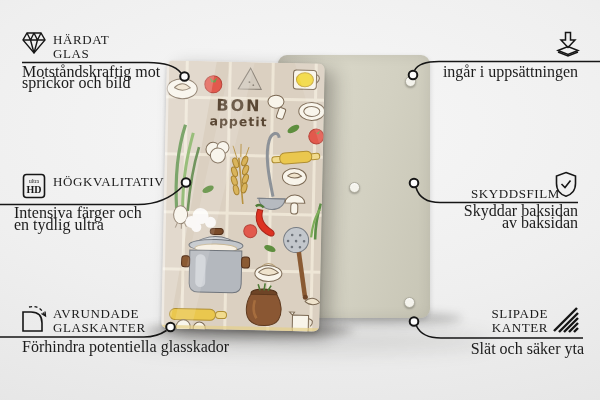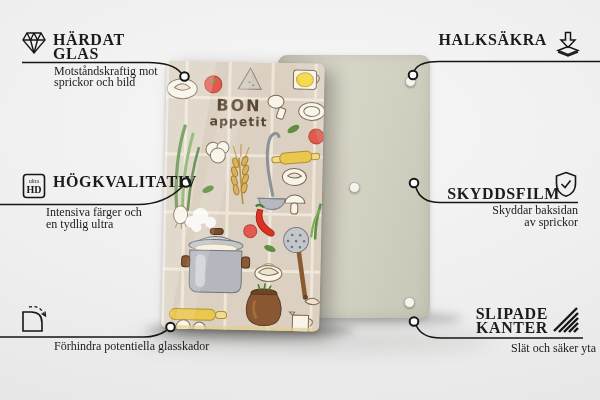--- a/index.html
+++ b/index.html
@@ -3,22 +3,22 @@
 <meta charset="utf-8">
 <style>
   html,body{margin:0;padding:0;width:600px;height:400px;overflow:hidden;}
   body{
     position:relative;
     background:radial-gradient(ellipse 130% 100% at 50% 32%, #f7f7f7 0%, #efefef 45%, #e1e1e1 100%);
     font-family:"Liberation Serif", serif;
     color:#1b1b1b;
   }
   .abs{position:absolute;}
-  .co-title{font-weight:bold;font-size:16px;line-height:13.5px;letter-spacing:.6px;white-space:nowrap;}
-  .co-sub{font-size:12px;line-height:11.5px;white-space:nowrap;margin-left:32px;}
+  .co-title{font-weight:normal;font-size:13px;line-height:13.5px;letter-spacing:.6px;white-space:nowrap;}
+  .co-sub{font-size:16px;line-height:11.5px;white-space:nowrap;}
   .right-align{text-align:right;}
   .icon svg{display:block;}
   .connectors{position:absolute;left:0;top:0;pointer-events:none;}
   .shadow{position:absolute;border-radius:50%;}
   .sh-wide{left:128px;top:328px;width:364px;height:26px;background:rgba(40,38,34,.10);filter:blur(9px);}
   .sh-back{left:298px;top:312px;width:164px;height:13px;background:rgba(40,38,34,.26);filter:blur(5px);}
   .sh-front{left:146px;top:323px;width:208px;height:15px;background:rgba(40,38,34,.34);filter:blur(5px);}
   .back-panel{
     left:278px;top:55px;width:152px;height:263px;border-radius:9px;
     background:linear-gradient(105deg,#dddbcc 0%,#d3d1c2 55%,#c7c5b5 100%);
@@ -212,23 +212,23 @@
 
 <div>
   <span class="abs icon" style="right:20px;top:31px;">
     <svg width="24" height="27" viewBox="0 0 24 27" fill="none" stroke="#161616" stroke-width="1.5">
       <path d="M9.5,1.5 h5 v7.5 h4.5 L12,16.5 L5,9 h4.5 Z"></path>
       <path d="M2,19.5 L12,15.5 L22,19.5 L12,23.5 Z"></path>
       <path d="M2,21 L12,25 L22,21"></path>
     </svg>
   </span>
   <div class="abs co-title right-align" style="right:53px;top:33px;">
-    <div>HALKSÄKRA</div>
   </div>
   <div class="abs co-sub right-align" style="right:22px;top:65.5px;">
+    <div>ingår i uppsättningen</div>
   </div>
 </div>
 
 <div>
   <span class="abs icon" style="left:22px;top:173px;text-align:right;">
     <svg width="24" height="26" viewBox="0 0 24 26">
       <rect x="1.5" y="1.5" width="21" height="23" rx="3" fill="none" stroke="#161616" stroke-width="1.6"></rect>
       <text x="12" y="9.5" text-anchor="middle" font-size="5.5" fill="#161616" font-family="Liberation Serif, serif">ultra</text>
       <text x="12" y="20" text-anchor="middle" font-size="10" font-weight="bold" fill="#161616" font-family="Liberation Serif, serif">HD</text>
     </svg>
@@ -247,49 +247,51 @@
     <svg width="24" height="27" viewBox="0 0 24 27" fill="none" stroke="#161616" stroke-width="1.6">
       <path d="M12,1.5 L21.5,5 V12.5 C21.5,19.5 17,23.8 12,25.2 C7,23.8 2.5,19.5 2.5,12.5 V5 Z"></path>
       <path d="M7.5,13 L11,16.5 L16.5,9.5"></path>
     </svg>
   </span>
   <div class="abs co-title right-align" style="right:40px;top:187px;">
     <div>SKYDDSFILM</div>
   </div>
   <div class="abs co-sub right-align" style="right:22px;top:205px;">
     <div>Skyddar baksidan</div>
-    <div>av sprickor</div>
+    <div>av baksidan</div>
   </div>
 </div>
 
 <div>
   <span class="abs icon" style="left:19px;top:303px;">
     <svg width="28" height="30" viewBox="0 0 28 30" fill="none" stroke="#161616" stroke-width="1.6">
       <path d="M4,28 V9 H12 Q23,9 23,20 V28 Z"></path>
       <path d="M10,4 Q21,1.5 25.5,12" stroke-dasharray="3,2.5" stroke-width="1.3"></path>
       <path d="M22.5,10.5 L26.5,13 L26,8.5" stroke-width="1.3"></path>
     </svg>
   </span>
   <div class="abs co-title" style="left:53px;top:307px;">
+    <div>AVRUNDADE</div>
+    <div>GLASKANTER</div>
   </div>
   <div class="abs co-sub" style="left:22px;top:341px;">
     <div>Förhindra potentiella glasskador</div>
   </div>
 </div>
 
 <div>
   <span class="abs icon" style="right:21px;top:304px;">
     <svg width="28" height="30" viewBox="0 0 28 30" fill="none" stroke="#161616" stroke-width="2.4">
       <path d="M3,27 L26,4"></path>
       <path d="M8,28 L27,9"></path>
       <path d="M13,28 L27,14"></path>
       <path d="M18,28 L27,19"></path>
       <path d="M23,28 L27,24"></path>
     </svg>
   </span>
   <div class="abs co-title right-align" style="right:52px;top:307px;">
     <div>SLIPADE</div>
     <div>KANTER</div>
   </div>
-  <div class="abs co-sub right-align" style="right:4px;top:343px;">
+  <div class="abs co-sub right-align" style="right:16px;top:343px;">
     <div>Slät och säker yta</div>
   </div>
 </div>
 
 </body></html>

